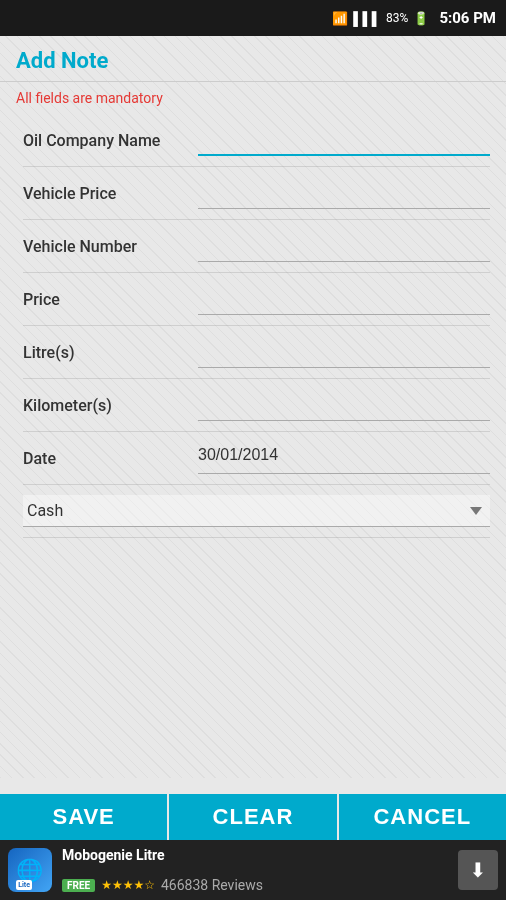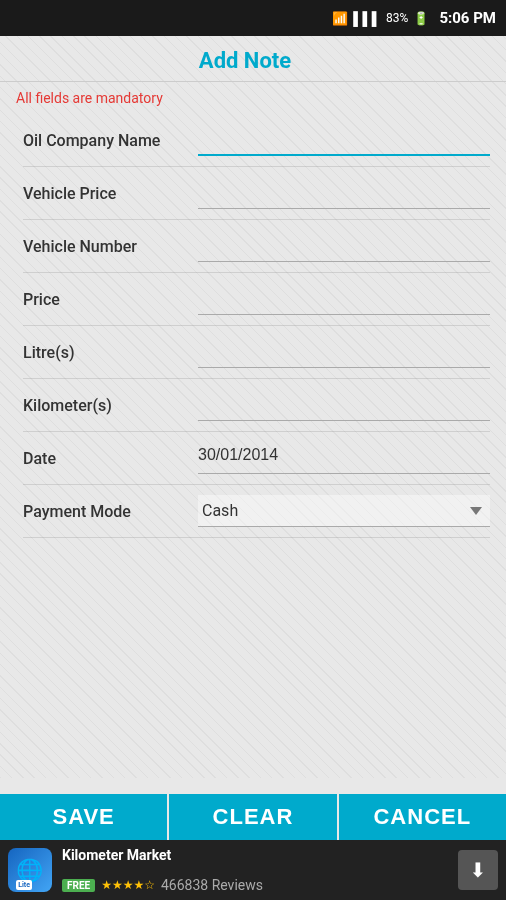--- a/index.html
+++ b/index.html
@@ -50,21 +50,20 @@
         transparent 1px,
         transparent 8px
       );
       padding: 0;
     }
 
     
     .header {
       padding: 12px 32px 8px 16px;
       border-bottom: 1px solid #ccc;
-      text-align: center;
     }
 
     .header-title {
       color: #00aacc;
       font-size: 22px;
       font-weight: bold;
     }
 
     
     .mandatory-text {
@@ -360,21 +359,20 @@
     <div class="form-row">
       <span class="form-label">Date</span>
       <div class="form-input-wrapper">
         <input class="form-input" type="text" value="30/01/2014" style="">
       </div>
     </div>
 
     <div class="divider"></div>
 
     <div class="form-row">
-      <span class="form-label">Payment Mode</span>
       <div class="form-select-wrapper">
         <span class="form-select-value">Cash</span>
         <div class="dropdown-arrow"></div>
       </div>
     </div>
 
     <div class="divider"></div>
 
 
   </div>
@@ -385,21 +383,21 @@
   <button class="btn btn-clear">CLEAR</button>
   <button class="btn btn-cancel">CANCEL</button>
 </div>
 
 <div class="ad-banner">
   <div class="ad-icon">
     🌐
     <span class="ad-lite-badge">Lite</span>
   </div>
   <div class="ad-info">
-    <div class="ad-title">Kilometer Market</div>
+    <div class="ad-title">Mobogenie Litre</div>
     <div class="ad-sub">
       <span class="ad-free">FREE</span>
       <span class="ad-stars">★★★★☆</span>
       <span class="ad-reviews">466838 Reviews</span>
     </div>
   </div>
   <div class="ad-download">
     <span class="download-arrow">⬇</span>
   </div>
 </div>

